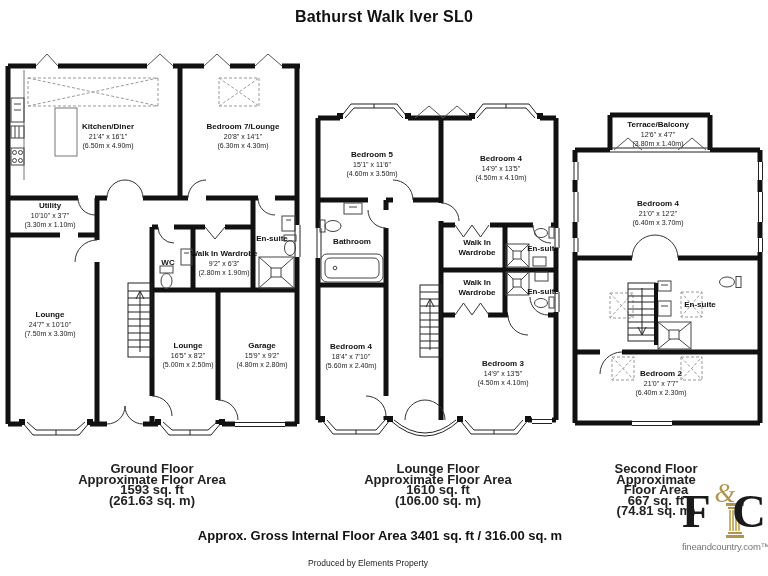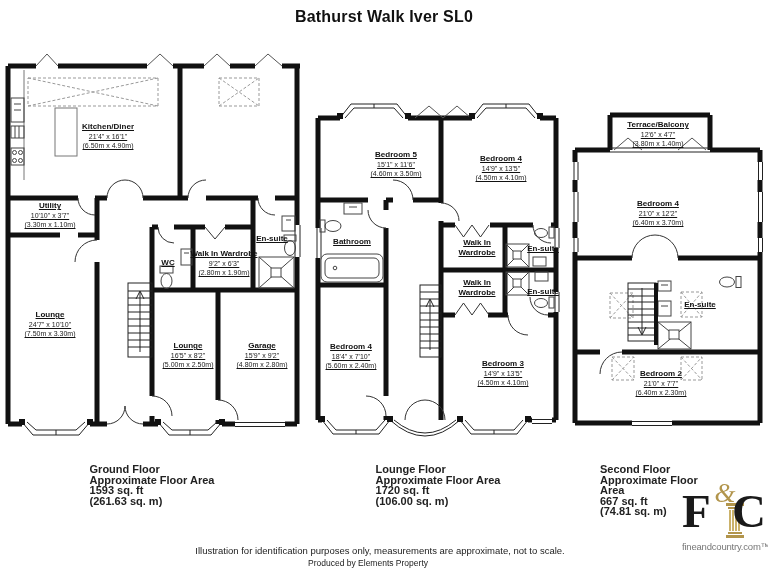--- a/index.html
+++ b/index.html
@@ -1,26 +1,26 @@
 <!DOCTYPE html>
 <html><head>
 <meta charset="utf-8">
 <style>
   html,body{margin:0;padding:0;background:#fff;}
   .page{position:relative;width:768px;height:576px;background:#fff;overflow:hidden;
         font-family:"Liberation Sans", sans-serif;color:#111;}
   .title{position:absolute;top:8px;left:0;width:100%;text-align:center;
          font-size:16px;font-weight:bold;letter-spacing:.2px;}
   svg{position:absolute;top:0;left:0;}
-  .room-label{position:absolute;transform:translateX(-50%);text-align:center;white-space:nowrap;line-height:9.5px;text-decoration:underline;}
+  .room-label{position:absolute;transform:translateX(-50%);text-align:center;white-space:nowrap;line-height:9.5px;}
   .room-label .rn{font-size:8px;font-weight:bold;}
   .room-label .rd{font-size:7px;color:#222;}
   .room-label.wrap{white-space:normal;width:58px;}
-  .floor-caption{position:absolute;transform:translateX(-50%);
-                 font-size:11px;font-weight:bold;line-height:10.5px;color:#222;}
+  .floor-caption{position:absolute;transform:translateX(-50%);text-align:center;
+                 font-size:13px;font-weight:bold;line-height:10.5px;color:#222;}
   .footer-main{position:absolute;left:380px;transform:translateX(-50%);top:528px;
                font-size:13px;font-weight:bold;white-space:nowrap;}
   .footer-note{position:absolute;left:380px;transform:translateX(-50%);top:545px;
                font-size:9.5px;white-space:nowrap;color:#222;}
   .footer-prod{position:absolute;left:368px;transform:translateX(-50%);top:558px;
                font-size:8.5px;white-space:nowrap;color:#222;}
   .logo{position:absolute;left:682px;top:486px;width:86px;height:78px;}
   .logo .lF,.logo .lC{position:absolute;top:2px;font-family:"Liberation Serif", serif;
                       font-size:47px;font-weight:bold;color:#1a1a1a;line-height:1;}
   .logo .lF{left:0;}
@@ -281,20 +281,25 @@
         <path d="M642 288V334 M638 327L642 335L646 327"></path>
       </g>
     </g>
   </svg>
 
   <div class="room-label" style="left:108px;top:122px">
     <div class="rn">Kitchen/Diner</div>
     <div class="rd">21'4" x 16'1"</div>
     <div class="rd">(6.50m x 4.90m)</div>
   </div>
+  <div class="room-label" style="left:243px;top:122px">
+    <div class="rn">Bedroom 7/Lounge</div>
+    <div class="rd">20'8" x 14'1"</div>
+    <div class="rd">(6.30m x 4.30m)</div>
+  </div>
   <div class="room-label" style="left:50px;top:201px">
     <div class="rn">Utility</div>
     <div class="rd">10'10" x 3'7"</div>
     <div class="rd">(3.30m x 1.10m)</div>
   </div>
   <div class="room-label" style="left:50px;top:310px">
     <div class="rn">Lounge</div>
     <div class="rd">24'7" x 10'10"</div>
     <div class="rd">(7.50m x 3.30m)</div>
   </div>
@@ -313,21 +318,21 @@
     <div class="rn">Lounge</div>
     <div class="rd">16'5" x 8'2"</div>
     <div class="rd">(5.00m x 2.50m)</div>
   </div>
   <div class="room-label" style="left:262px;top:341px">
     <div class="rn">Garage</div>
     <div class="rd">15'9" x 9'2"</div>
     <div class="rd">(4.80m x 2.80m)</div>
   </div>
 
-  <div class="room-label" style="left:396px;top:150px">
+  <div class="room-label" style="left:372px;top:150px">
     <div class="rn">Bedroom 5</div>
     <div class="rd">15'1" x 11'6"</div>
     <div class="rd">(4.60m x 3.50m)</div>
   </div>
   <div class="room-label" style="left:501px;top:154px">
     <div class="rn">Bedroom 4</div>
     <div class="rd">14'9" x 13'5"</div>
     <div class="rd">(4.50m x 4.10m)</div>
   </div>
   <div class="room-label" style="left:352px;top:237px">
@@ -377,31 +382,31 @@
 
   <div class="floor-caption" style="left:152px;top:464px">
     <div>Ground Floor</div>
     <div>Approximate Floor Area</div>
     <div>1593 sq. ft</div>
     <div>(261.63 sq. m)</div>
   </div>
   <div class="floor-caption" style="left:438px;top:464px">
     <div>Lounge Floor</div>
     <div>Approximate Floor Area</div>
-    <div>1720 sq. ft</div>
+    <div>1610 sq. ft</div>
     <div>(106.00 sq. m)</div>
   </div>
   <div class="floor-caption" style="left:656px;top:464px">
     <div>Second Floor</div>
     <div>Approximate Floor Area</div>
     <div>667 sq. ft</div>
     <div>(74.81 sq. m)</div>
   </div>
 
-  <div class="footer-note">Illustration for identification purposes only, measurements are approximate, not to scale.</div>
+  <div class="footer-main">Approx. Gross Internal Floor Area 3401 sq. ft / 316.00 sq. m</div>
   <div class="footer-prod">Produced by Elements Property</div>
 
   <div class="logo">
     <span class="lF">F</span>
     <span class="amp">&amp;</span>
     <span class="column">
       <svg width="20" height="36" viewBox="0 0 20 36">
         <rect x="1" y="0" width="18" height="3" fill="#b2954c"></rect>
         <rect x="3" y="4" width="14" height="2" fill="#b2954c"></rect>
         <rect x="4" y="7" width="12" height="21" fill="#cbb26a"></rect>

